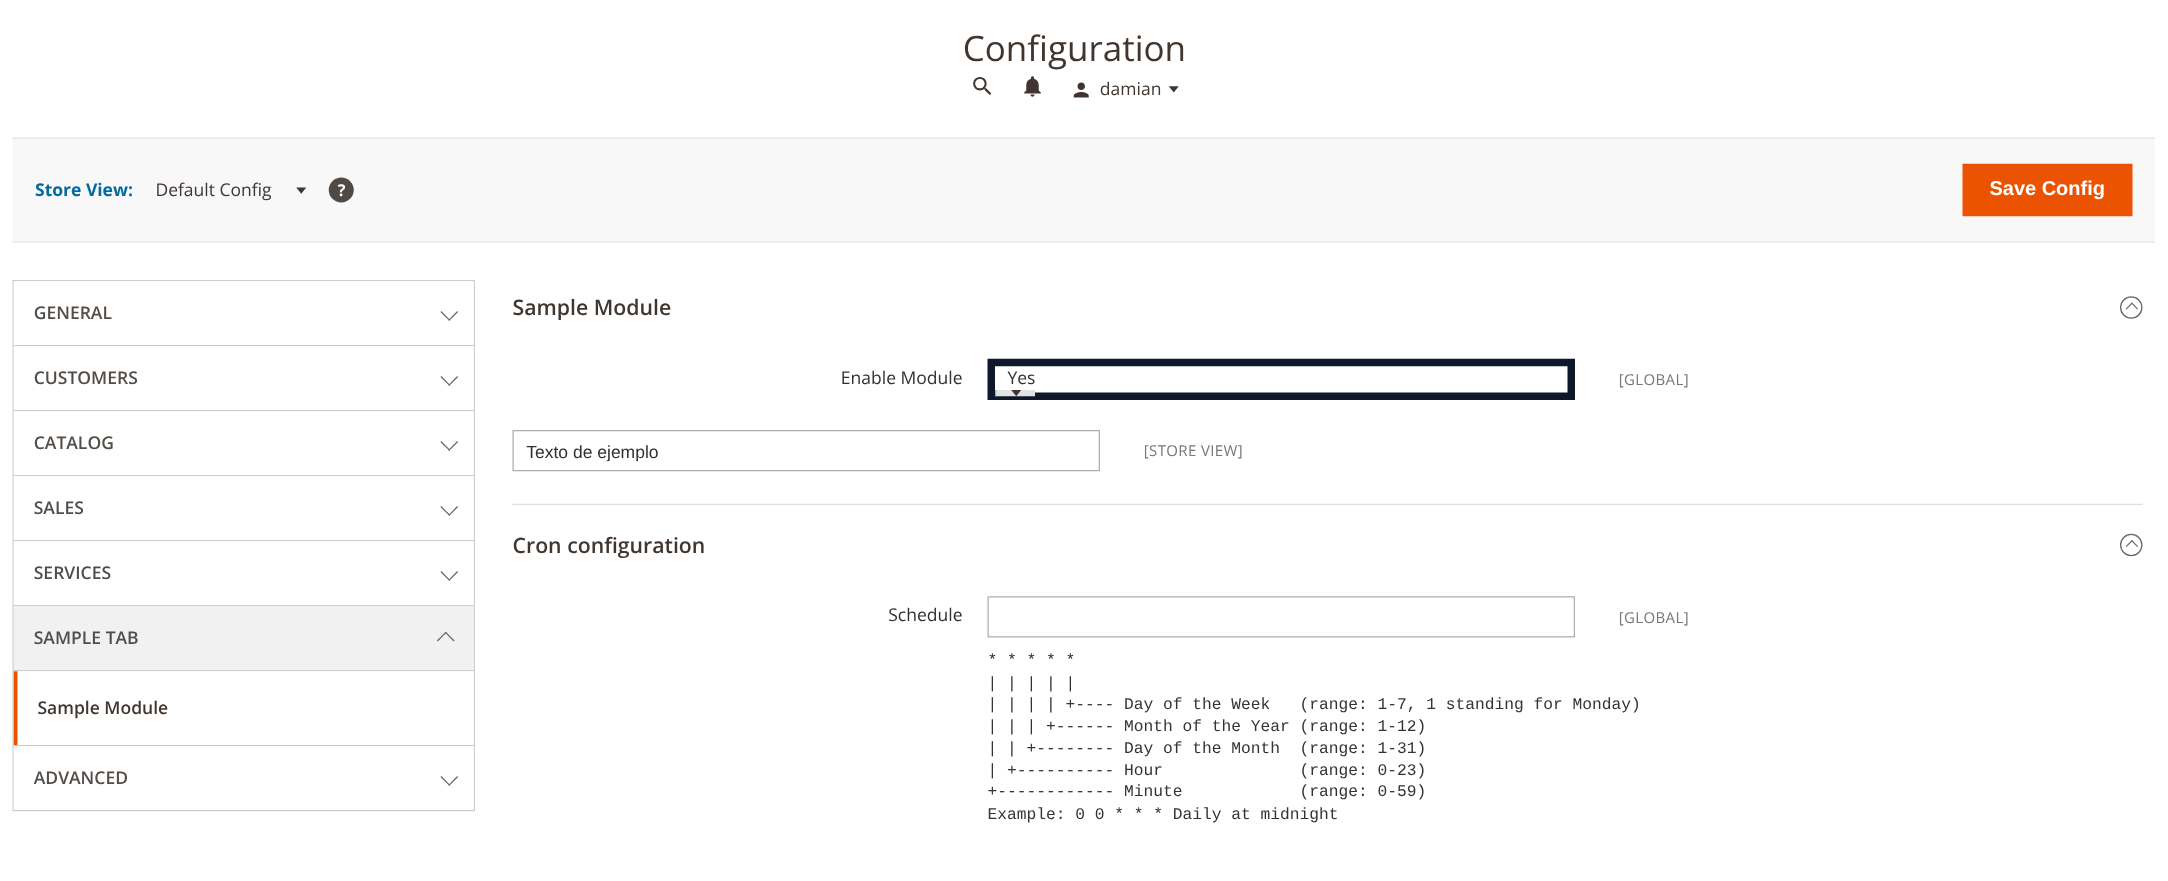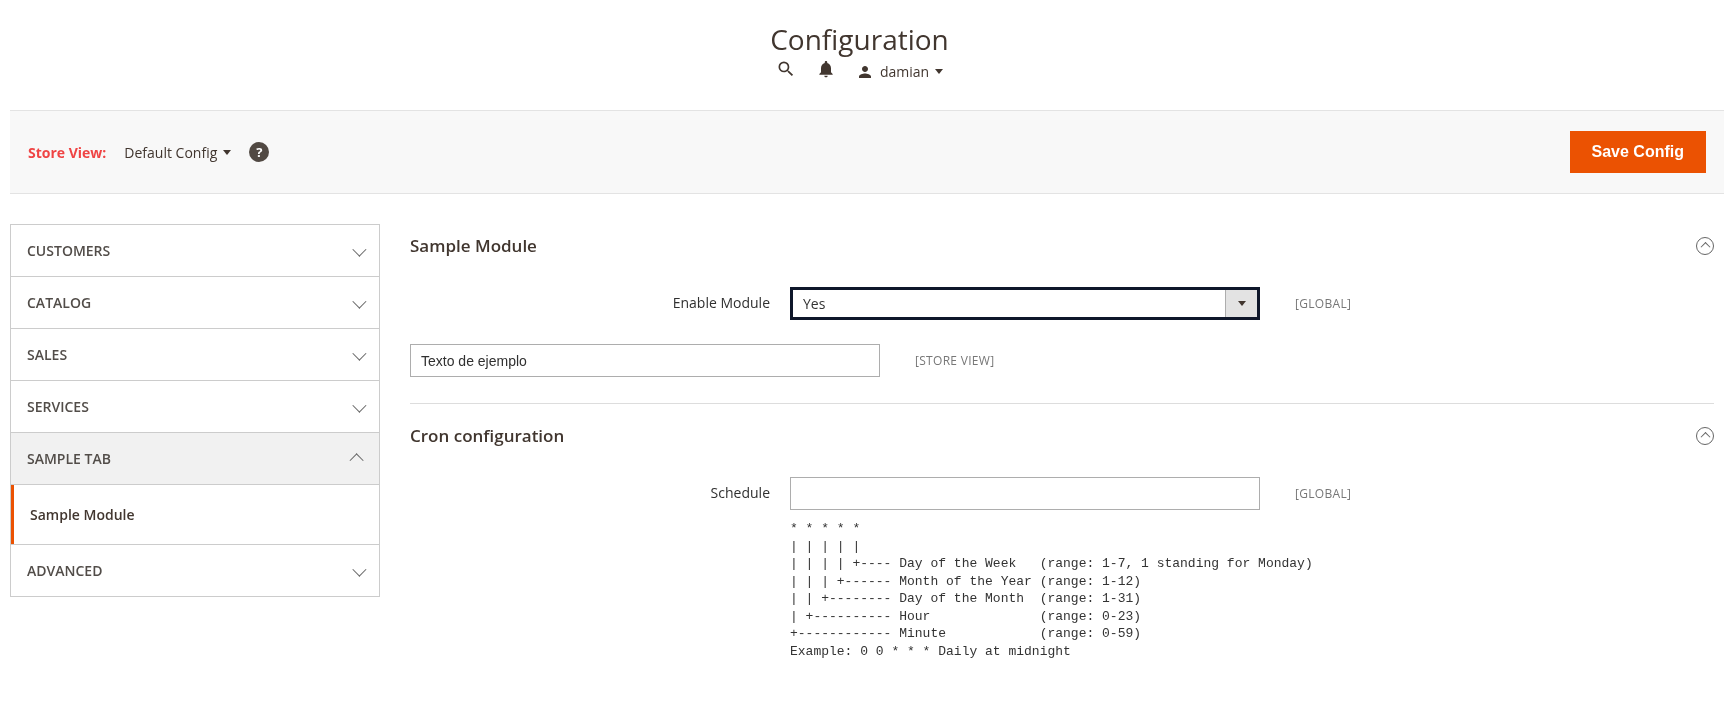--- a/index.html
+++ b/index.html
@@ -6,22 +6,22 @@
 body { font-family: 'Open Sans', Arial, sans-serif; color: #333; font-size: 14px; background: #fff; }
 
 .page-header { display: flex; align-items: center; padding: 20px 30px 10px 15px; flex-direction: column; }
 .page-title { font-size: 28px; font-weight: 400; color: #41362f; flex: 1; }
 .header-actions { display: flex; align-items: center; gap: 20px; justify-content: flex-end; }
 .header-icon { font-size: 20px; color: #41362f; cursor: pointer; }
 .user-menu { display: flex; align-items: center; gap: 6px; cursor: pointer; color: #41362f; font-size: 14px; }
 .user-menu svg { width: 18px; height: 18px; fill: #41362f; }
 
 .toolbar { background: #f8f8f8; border: 1px solid #e3e3e3; border-left: none; border-right: none; margin: 15px 10px 0; padding: 20px 18px; display: flex; align-items: center; }
-.store-view-label { font-weight: 700; color: #ef4444; margin-right: 18px; font-size: 14px; }
-.store-view-select { display: inline-flex; align-items: center; gap: 6px; color: #41362f; cursor: pointer; margin-right: 18px; }
+.store-view-label { font-weight: 700; color: #0369a1; margin-right: 18px; font-size: 14px; }
+.store-view-select { display: inline-flex; align-items: center; gap: 20px; color: #41362f; cursor: pointer; margin-right: 18px; }
 .help-icon { width: 20px; height: 20px; border-radius: 50%; background: #514943; color: #fff; display: inline-flex; align-items: center; justify-content: center; font-weight: 700; font-size: 13px; cursor: pointer; }
 .toolbar-spacer { flex: 1; }
 .save-btn { background: #eb5202; color: #fff; border: none; padding: 12px 22px; font-size: 16px; font-weight: 600; cursor: pointer; }
 
 .main-layout { display: flex; margin: 30px 10px 0; gap: 30px; align-items: flex-start; }
 
 .sidebar { width: 370px; border: 1px solid #ccc; }
 .sidebar-item { border-bottom: 1px solid #ccc; }
 .sidebar-item:last-child { border-bottom: none; }
 .sidebar-item-head { padding: 16px 16px; display: flex; align-items: center; justify-content: space-between; cursor: pointer; font-weight: 600; color: #524d49; font-size: 14px; background: #fff; }
@@ -33,21 +33,21 @@
 .section { margin-bottom: 10px; }
 .section-head { display: flex; align-items: center; justify-content: space-between; padding: 10px 0 18px; cursor: pointer; }
 .section-title { font-size: 17px; font-weight: 600; color: #41362f; }
 .collapse-icon { width: 18px; height: 18px; border: 1.5px solid #666; border-radius: 50%; display: inline-flex; align-items: center; justify-content: center; }
 .collapse-icon::before { content: ''; width: 6px; height: 6px; border-left: 1.5px solid #666; border-top: 1.5px solid #666; transform: rotate(45deg) translate(1px, 1px); }
 
 .field-row { display: flex; align-items: flex-start; padding: 12px 0; }
 .field-label { width: 380px; text-align: right; padding-right: 20px; padding-top: 6px; color: #303030; font-size: 14px; }
 .field-input-wrap { width: 470px; }
 .field-input { width: 100%; height: 33px; border: 1px solid #adadad; padding: 0 10px; font-size: 14px; color: #303030; }
-.field-select { width: 100%; height: 33px; border: 3px solid #0f172a; display: flex; }
+.field-select { width: 100%; height: 33px; border: 6px solid #0f172a; display: flex; flex-direction: column; }
 .field-select-value { flex: 1; padding: 0 10px; display: flex; align-items: center; font-size: 14px; }
 .field-select-toggle { width: 32px; background: #e3e3e3; border-left: 1px solid #adadad; display: flex; align-items: center; justify-content: center; cursor: pointer; }
 .field-scope { margin-left: 35px; color: #777; font-size: 12px; padding-top: 8px; letter-spacing: 0.3px; }
 .field-divider { border: none; border-top: 1px solid #ddd; margin: 14px 0 8px; }
 
 .cron-help { font-family: 'Courier New', monospace; font-size: 13px; color: #333; white-space: pre; line-height: 1.35; margin-top: 10px; }
 
 .chevron { width: 10px; height: 10px; border-right: 1.8px solid #666; border-bottom: 1.8px solid #666; display: inline-block; }
 .chevron.down { transform: rotate(45deg) translateY(-2px); }
 .chevron.up { transform: rotate(-135deg) translateY(-2px); }
@@ -89,20 +89,26 @@
   <span class="help-icon">?</span>
   <span class="toolbar-spacer"></span>
   <button class="save-btn">Save Config</button>
 </div>
 
 <div class="main-layout">
 
   <nav class="sidebar">
     <div class="sidebar-item">
       <div class="sidebar-item-head">
+        <span>GENERAL</span>
+        <span class="chevron down"></span>
+      </div>
+    </div>
+    <div class="sidebar-item">
+      <div class="sidebar-item-head">
         <span>CUSTOMERS</span>
         <span class="chevron down"></span>
       </div>
     </div>
     <div class="sidebar-item">
       <div class="sidebar-item-head">
         <span>CATALOG</span>
         <span class="chevron down"></span>
       </div>
     </div>

